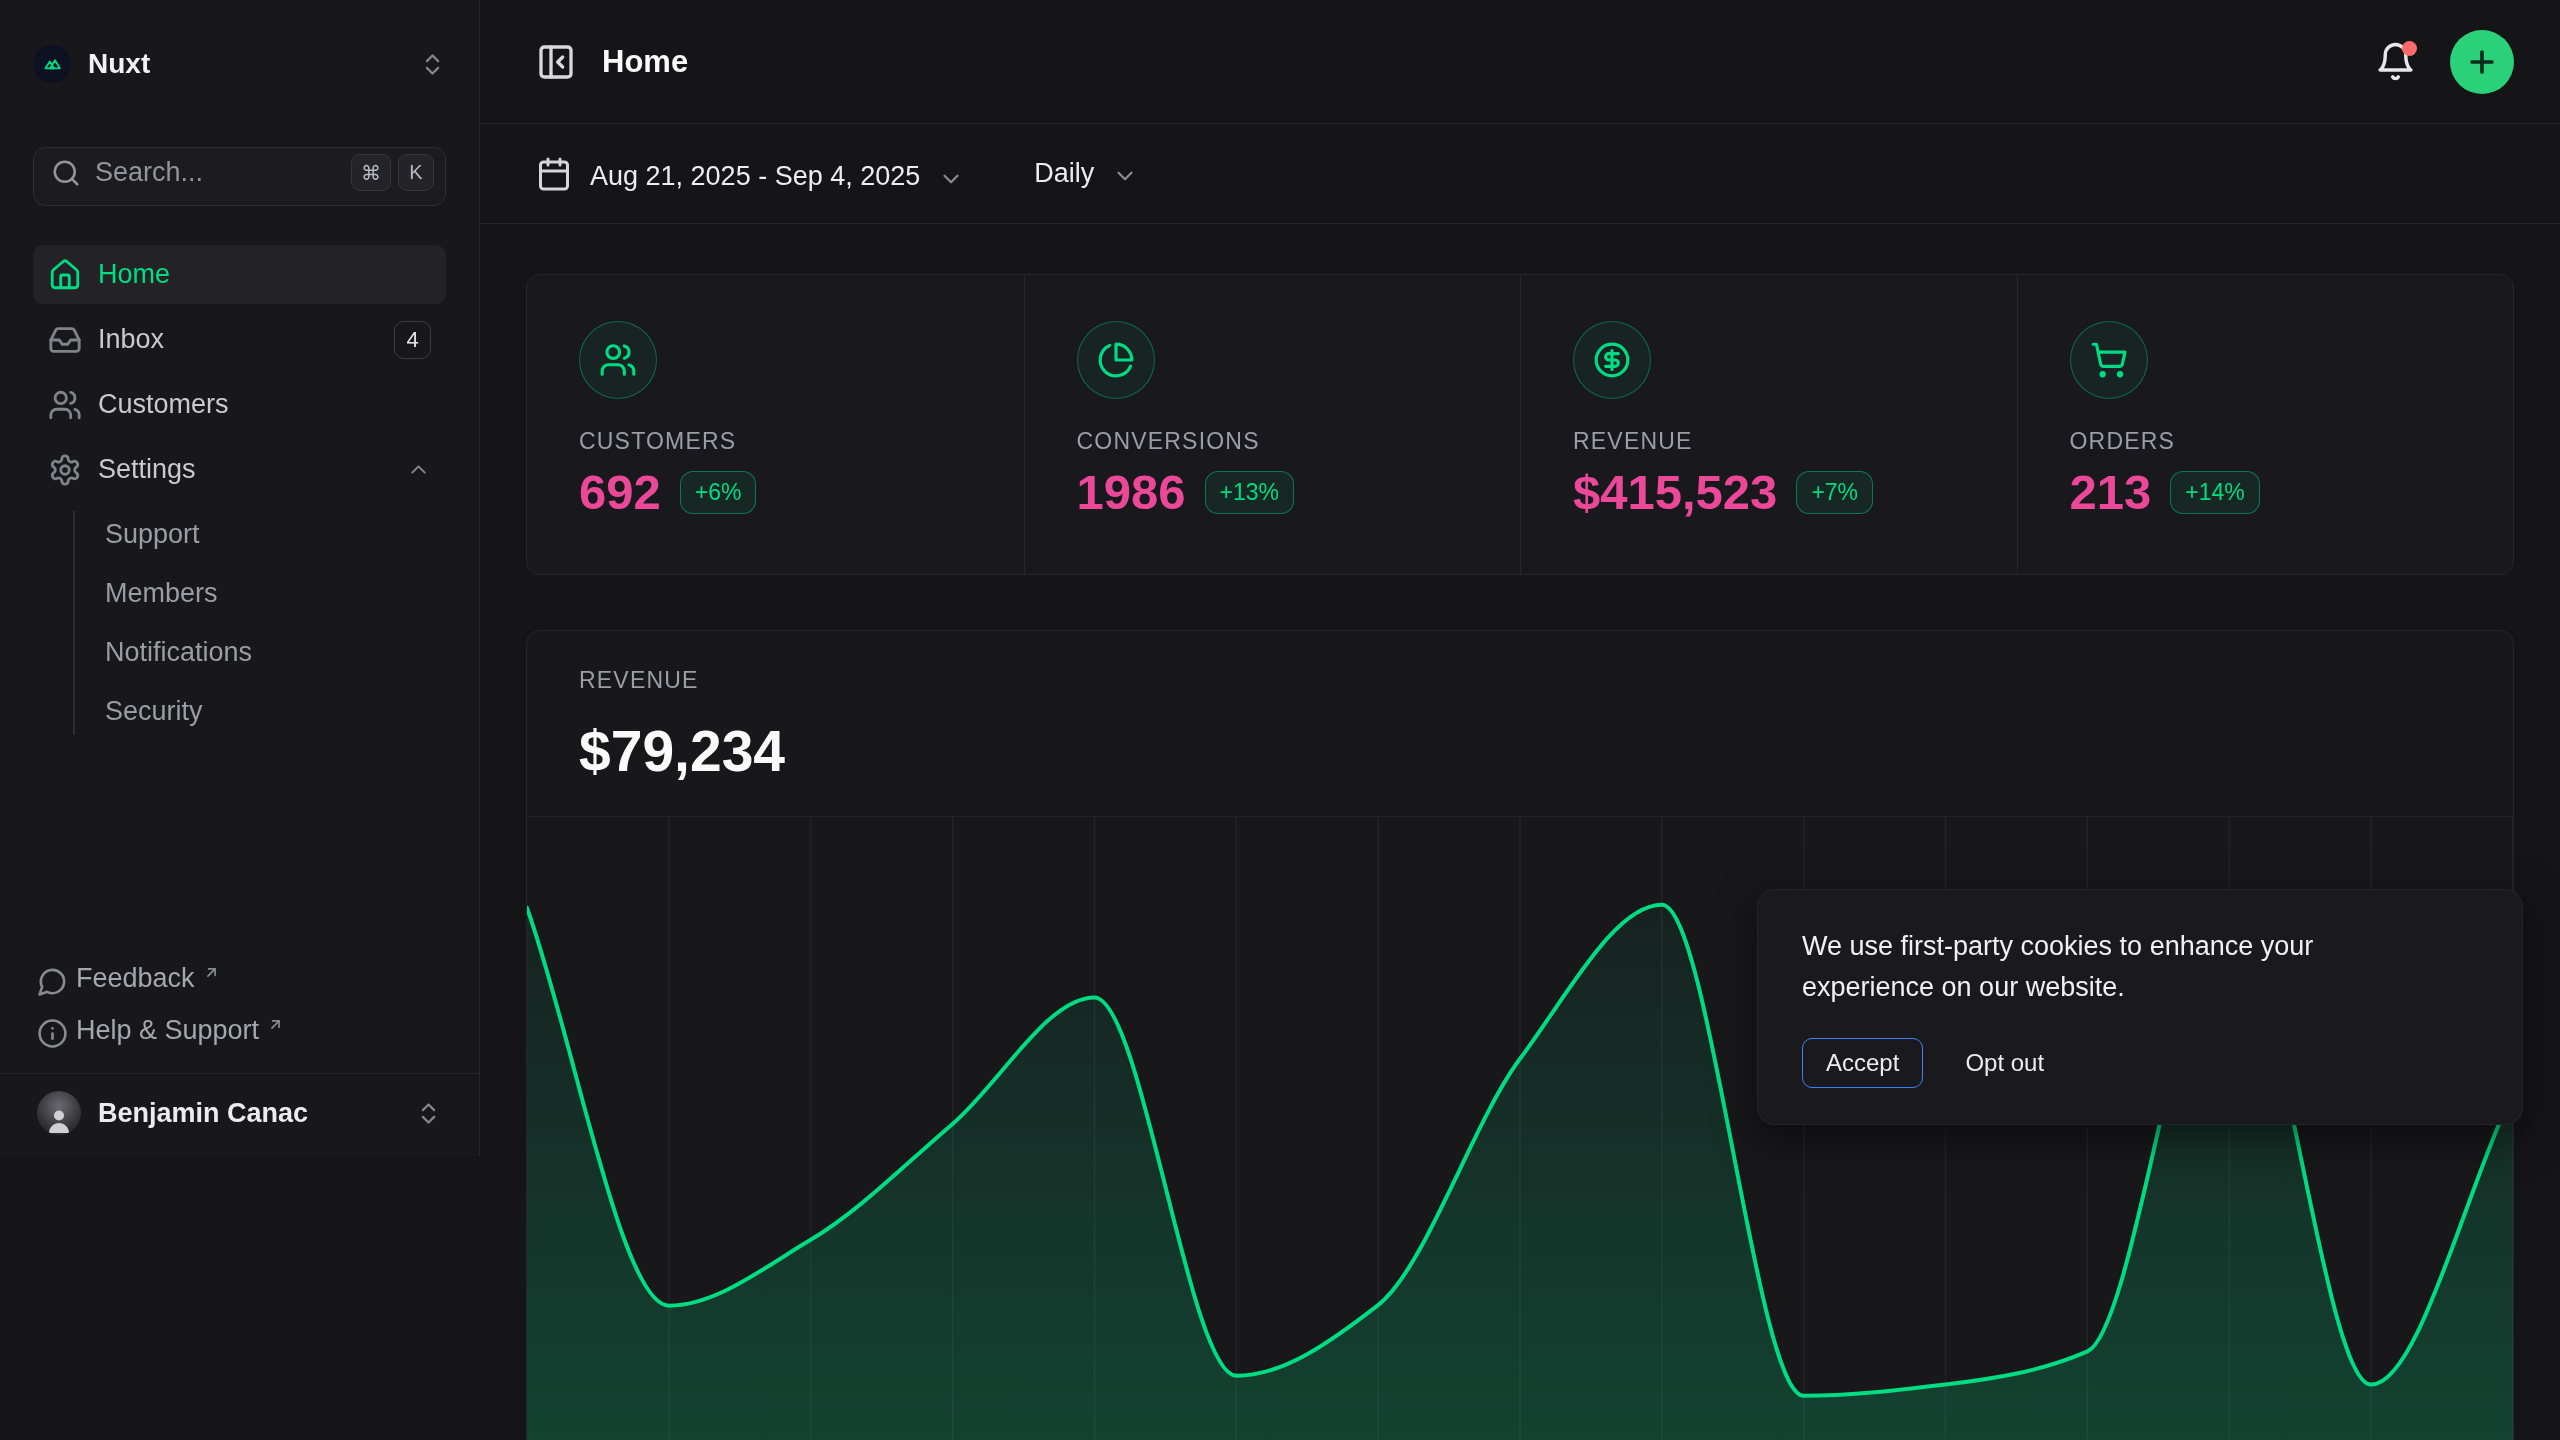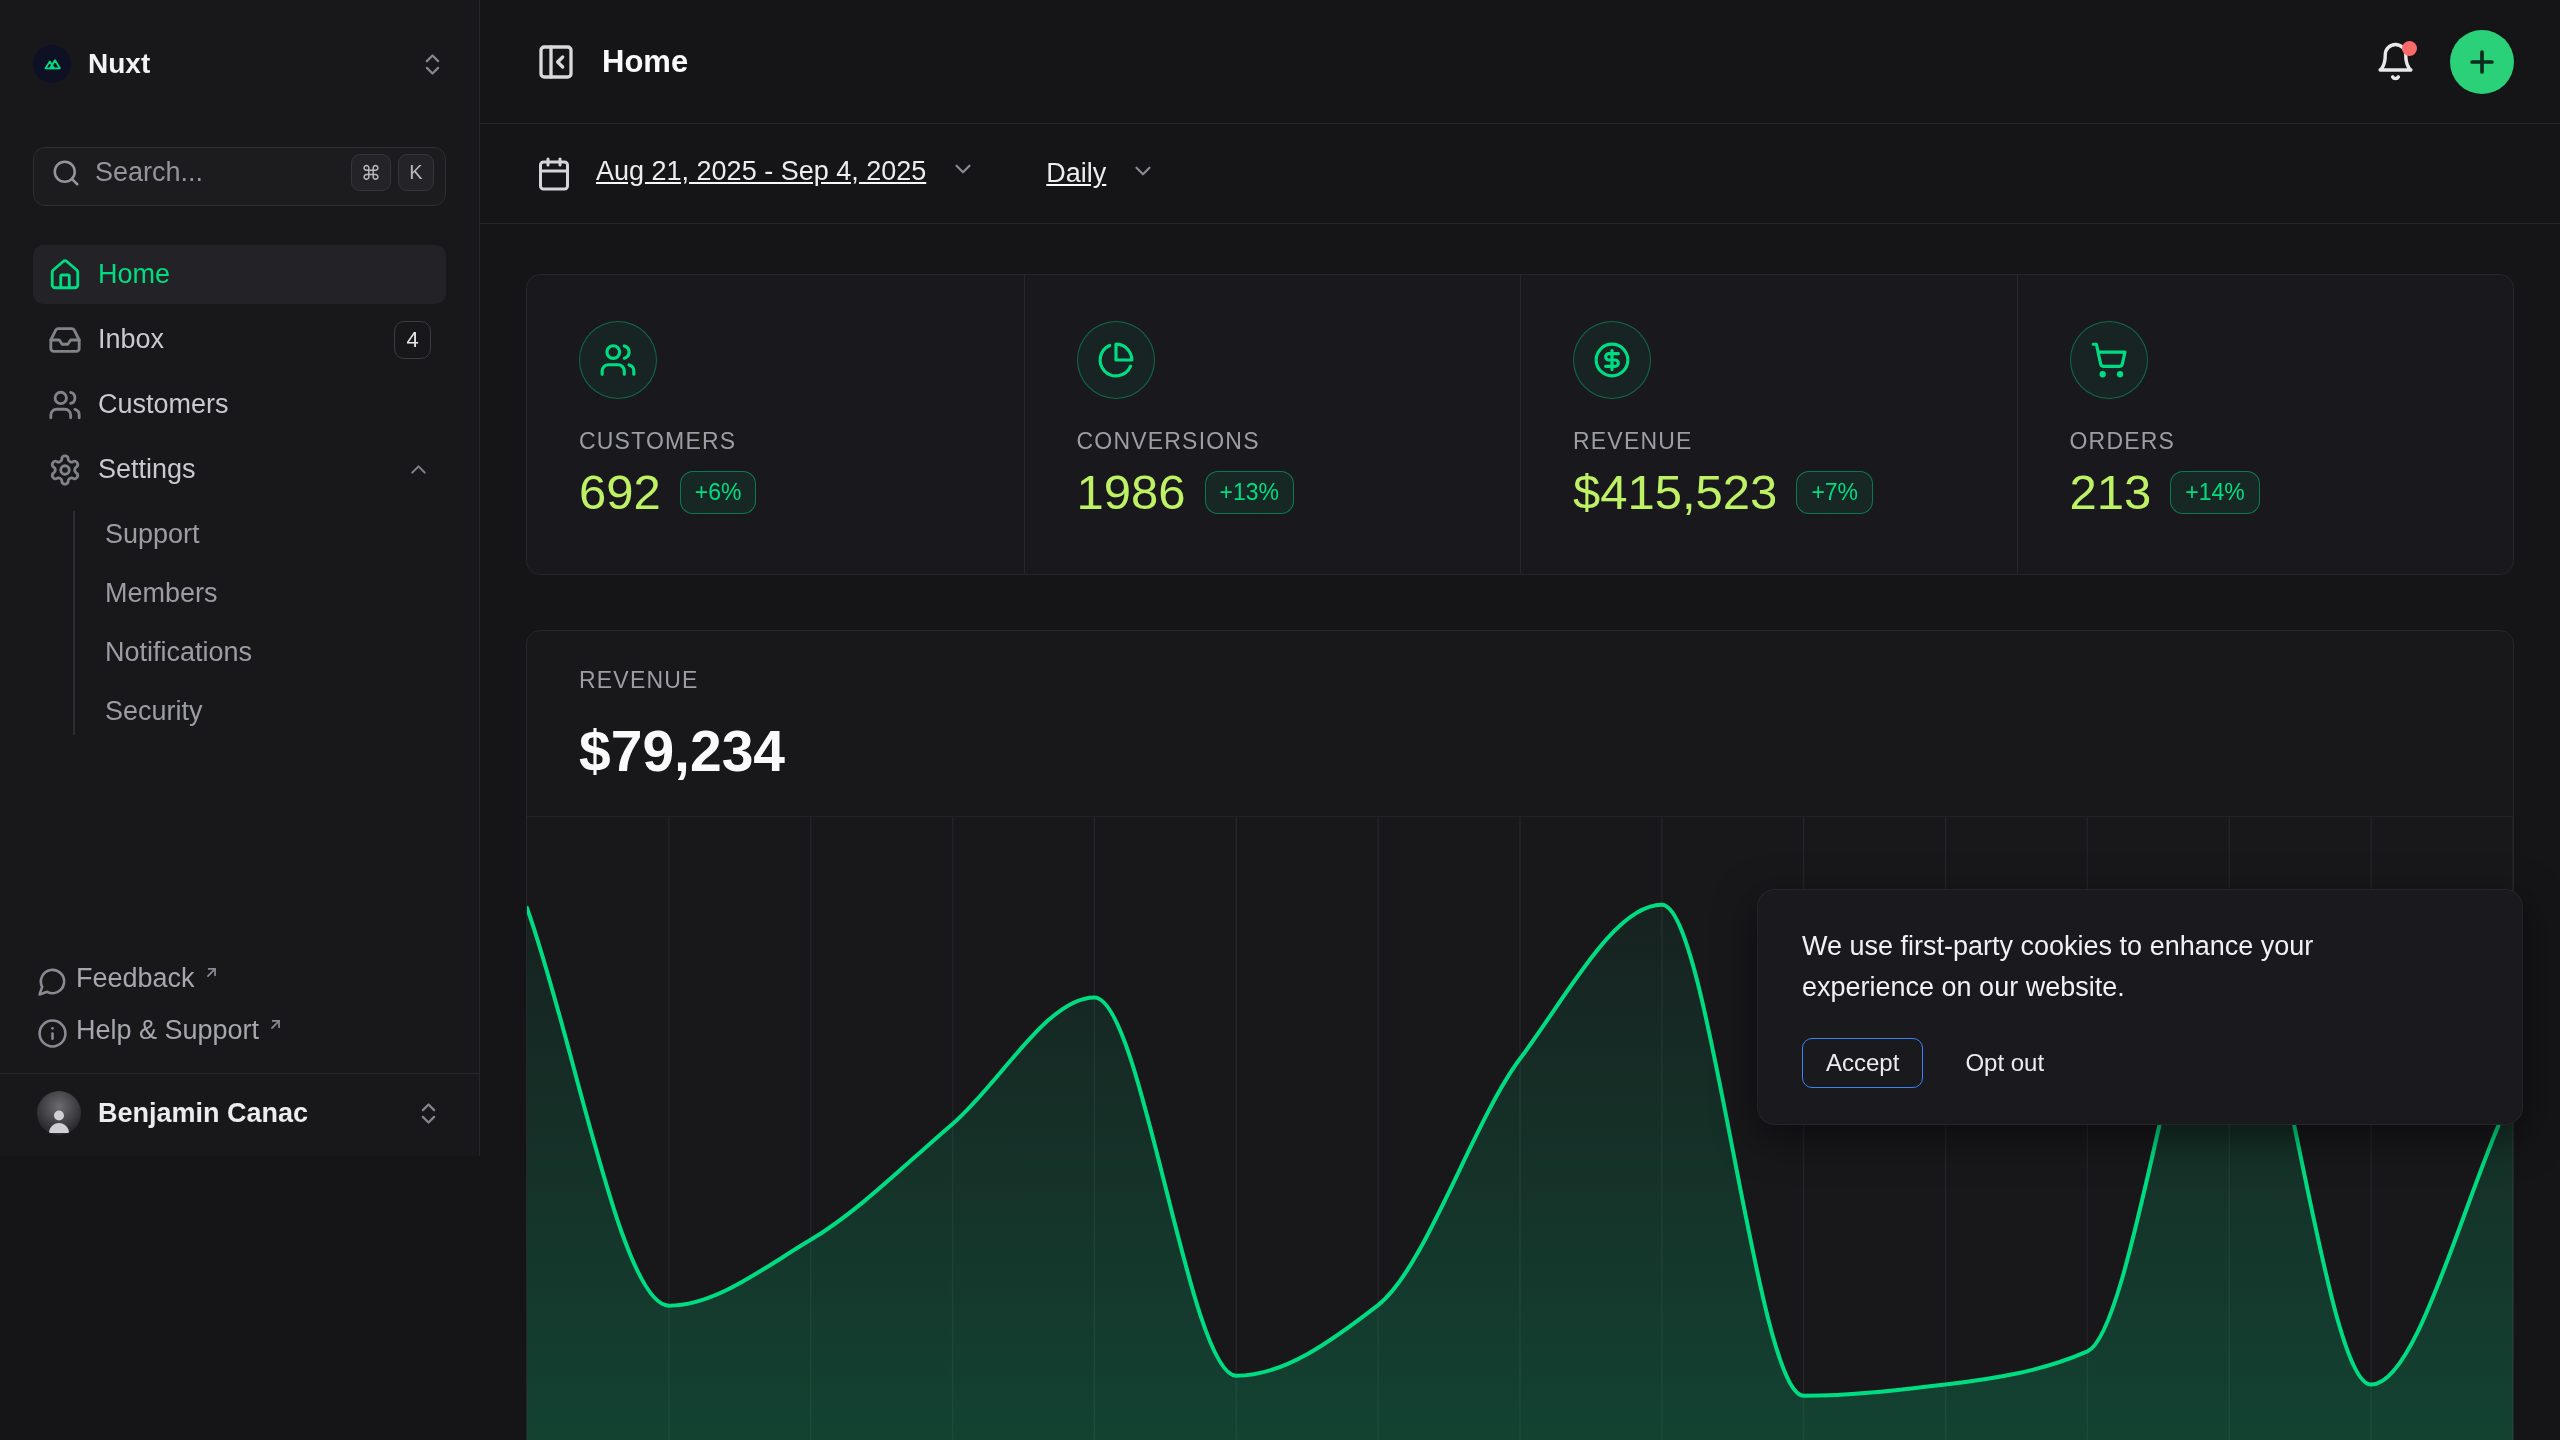--- a/index.html
+++ b/index.html
@@ -60,36 +60,36 @@
   .collapse-btn svg { width:40px; height:40px; }
   .page-title { margin-left:26px; font-size:31px; font-weight:700; color:#fafafa; }
   .top-actions { margin-left:auto; display:flex; align-items:center; gap:34px; }
   .bell-wrap { position:relative; display:flex; cursor:pointer; color:#e8e8ea; }
   .bell-wrap svg { width:41px; height:41px; }
   .bell-dot { position:absolute; top:0px; right:-1px; width:15px; height:15px; border-radius:50%; background:#fa6a6a; }
   .plus-btn { width:64px; height:64px; border-radius:50%; background:#2bd178; display:flex; align-items:center; justify-content:center; cursor:pointer; border:none; }
   .plus-btn svg { width:34px; height:34px; color:#0c2b1c; }
 
   .toolbar { height:100px; flex:0 0 100px; border-bottom:1px solid #26262a; display:flex; align-items:center; padding:0 56px; gap:70px; }
-  .tool-group { display:flex; align-items:flex-start; gap:24px; cursor:pointer;text-decoration:underline; }
+  .tool-group { display:flex; align-items:flex-end; gap:18px; cursor:pointer; }
   .tool-group svg.cal { width:36px; height:36px; color:#d6d6da; }
   .tool-group .txt { font-size:27px; font-weight:500; color:#ededf0; }
   .tool-group svg.chev { width:26px; height:26px; color:#8b8b94; }
 
   .content { flex:1; padding:50px 46px 0; }
 
   .stats-card { display:grid; grid-template-columns:repeat(4,1fr); border:1px solid #27272b; border-radius:14px; background:#19191d; height:301px; overflow:hidden; }
   .stat { padding:46px 20px 0 52px; }
   .stat + .stat { border-left:1px solid #27272b; }
   .icon-circle { width:78px; height:78px; border-radius:50%; background:rgba(0,220,130,0.06); border:1px solid rgba(0,220,130,0.38);
     display:flex; align-items:center; justify-content:center; }
   .icon-circle svg { width:38px; height:38px; color:#00dc82; }
   .stat-label { margin-top:29px; font-size:23px; letter-spacing:1.2px; color:#9d9da6; }
   .stat-value-row { margin-top:9px; display:flex; align-items:center; gap:19px; }
-  .stat-value { font-size:49px; font-weight:400; color:#bef264; }
+  .stat-value { font-size:49px; font-weight:700; color:#ec4899; }
   .delta-badge { padding:7px 14px; border-radius:13px; background:rgba(0,220,130,0.08); border:1px solid rgba(0,220,130,0.45);
     font-size:23px; font-weight:500; color:#00dc82; }
 
   .revenue-card { margin-top:55px; border:1px solid #27272b; border-radius:14px; background:#18181b; height:830px; overflow:hidden; }
   .rev-header { padding:36px 52px 0; }
   .rev-label { font-size:23px; letter-spacing:1.2px; color:#9d9da6; }
   .rev-value { margin-top:24px; font-size:57px; font-weight:700; color:#fafafa; }
   .chart-wrap { margin-top:32px; border-top:1px solid #232327; height:640px; }
   .chart-wrap svg { display:block; width:100%; height:100%; }
 

